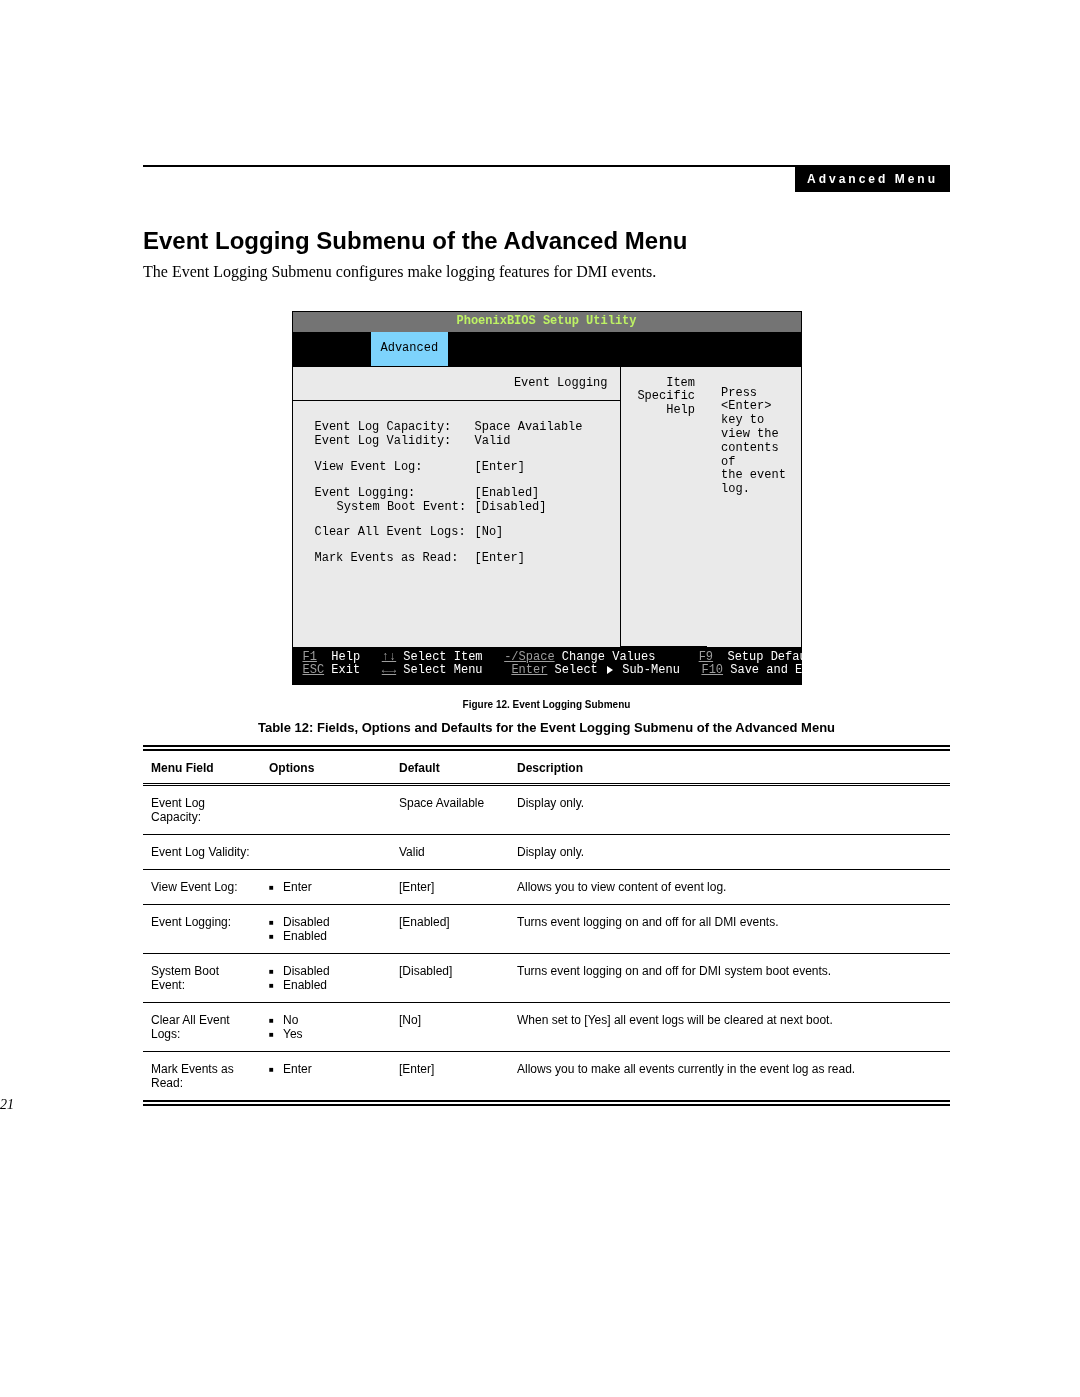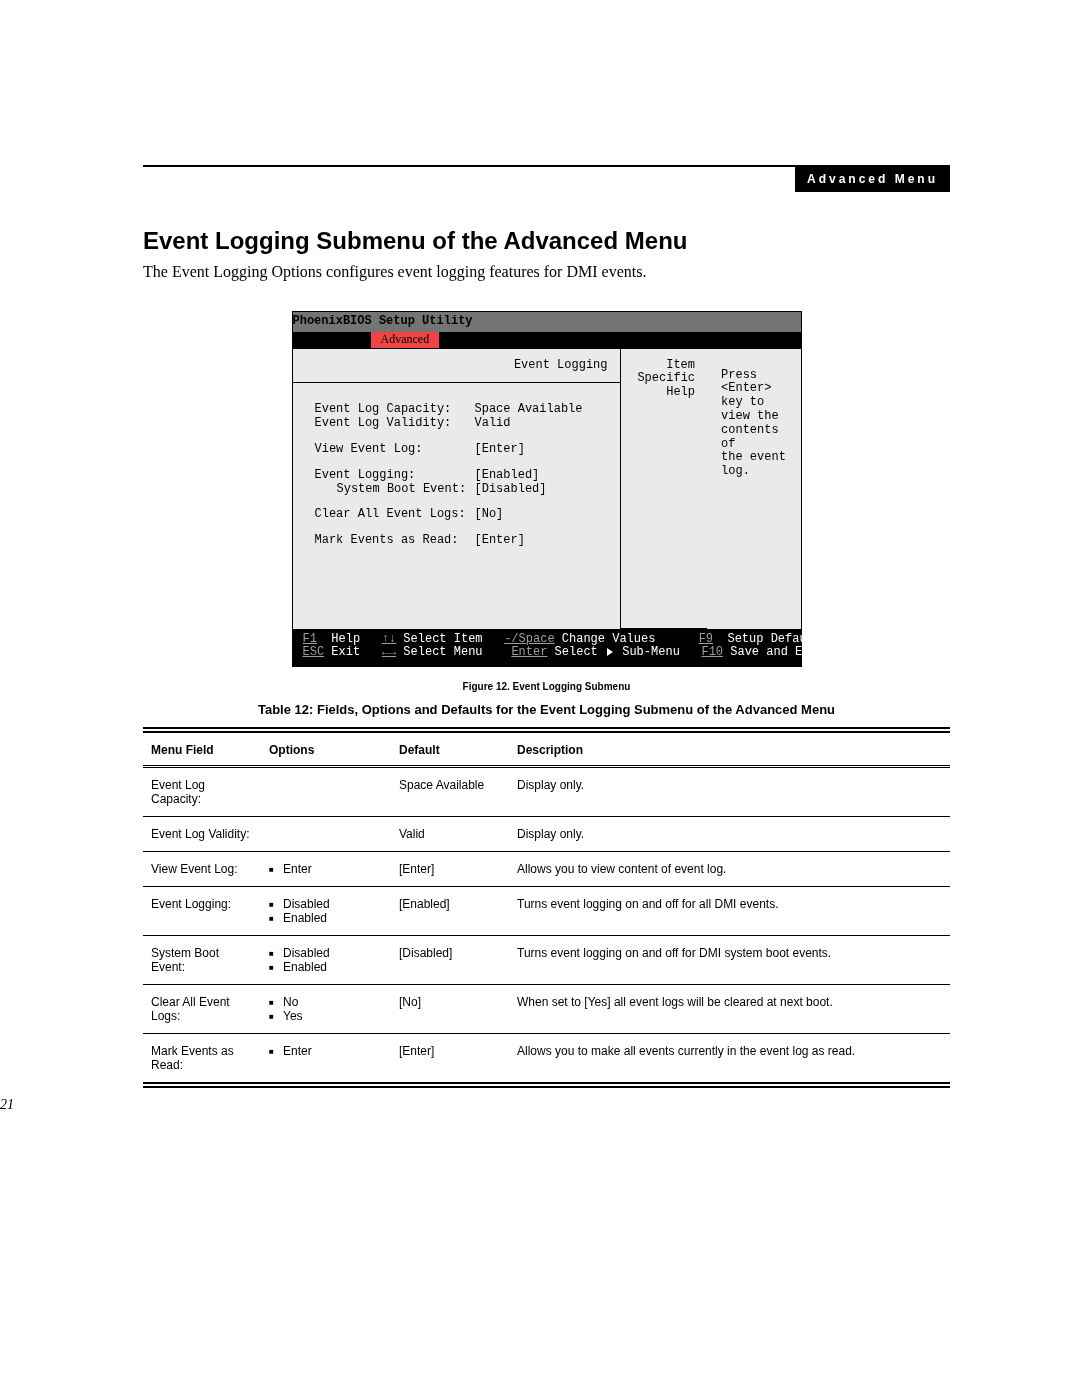--- a/index.html
+++ b/index.html
@@ -49,37 +49,36 @@
     margin: 30px auto 10px auto;
     border: 1px solid #000;
   }
   .bios {
     font-family: "Courier New", Courier, monospace;
     font-size: 12px;
     line-height: 1.15;
   }
   .bios-titlebar {
     background: #747474;
-    color: #000000;
-    text-align: left;
+    color: #bef264;
+    text-align: center;
     padding: 3px 0;
     font-weight: bold;
   }
   .bios-menubar {
     background: #000;
     color: #fff;
     padding: 0;
   }
   .bios-tab {
     display: inline-block;
-    background: #ef4444;
+    background: #7dd3fc;
     color: #000;
-    padding: 1px 10px;
+    padding: 10px 10px;
     margin-left: 78px;
-    font-family: Liberation Serif, serif;
   }
   .bios-body {
     display: flex;
     border-top: 1px solid #000;
     min-height: 280px;
     background: #eaeaea;
   }
   .bios-left {
     flex: 1;
     border-right: 1px solid #000;
@@ -191,21 +190,21 @@
 </head>
 <body>
 
 <div class="page">
 
   <div class="top-rule">
     <div class="top-pill">Advanced Menu</div>
   </div>
 
   <h2 class="section">Event Logging Submenu of the Advanced Menu</h2>
-  <p class="intro">The Event Logging Options configures event logging features for DMI events.</p>
+  <p class="intro">The Event Logging Submenu configures make logging features for DMI events.</p>
 
   <div class="bios-wrap bios">
     <div class="bios-titlebar">PhoenixBIOS Setup Utility</div>
     <div class="bios-menubar">
       <span class="bios-tab">Advanced</span>
     </div>
     <div class="bios-body">
       <div class="bios-left">
         <div class="bios-left-header">Event Logging</div>
         <div class="bios-left-content">

